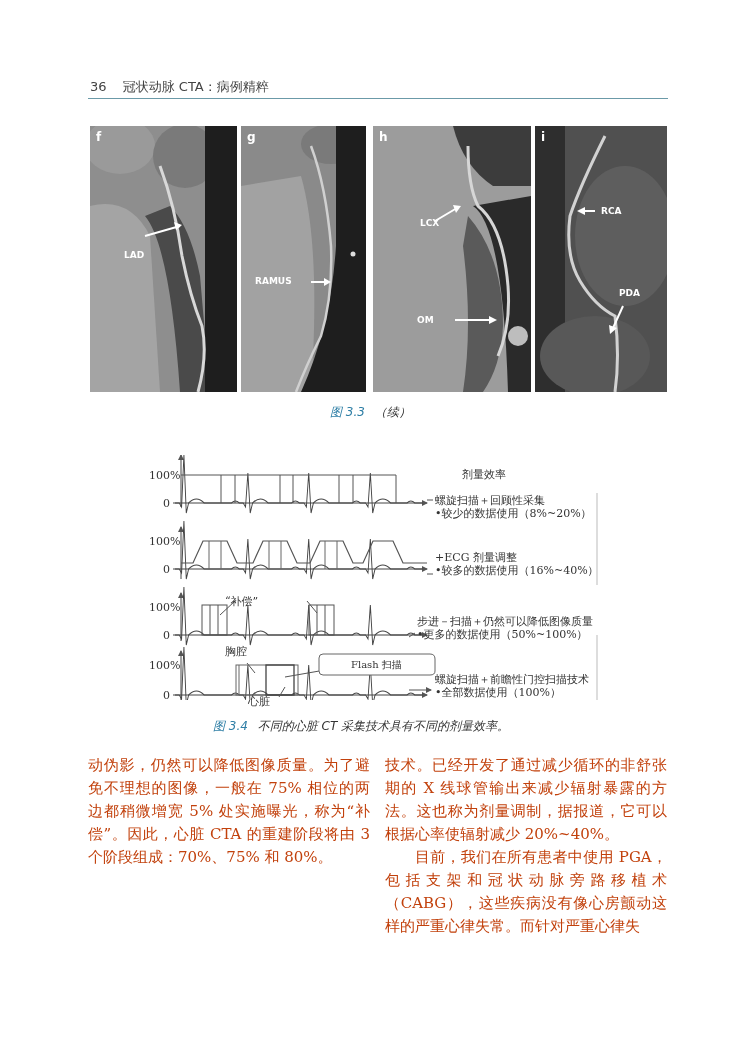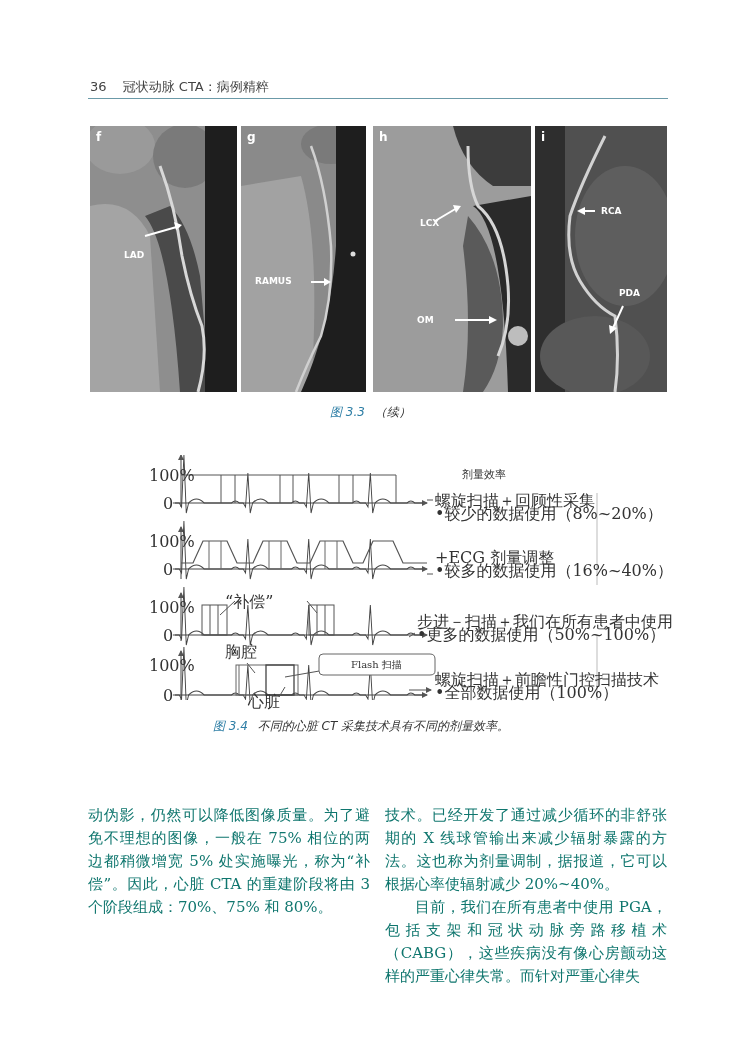--- a/index.html
+++ b/index.html
@@ -15,24 +15,24 @@
   .panel .plabel { position:absolute; left:6px; top:4px; color:#fff;
     font-family:"DejaVu Sans","Liberation Sans",sans-serif; font-weight:bold; font-size:12px; }
   .ann { position:absolute; color:#fff; font-family:"DejaVu Sans","Liberation Sans",sans-serif;
     font-size:9px; font-weight:bold; }
 
   .fig-caption { position:absolute; font-family:"DejaVu Sans","Liberation Sans",sans-serif; font-size:12px; color:#333;font-style:italic; }
   .fig-caption .num { color:#2f7fa6; margin-right:6px; }
 
   .diagram { position:absolute; left:145px; top:455px; width:470px; height:245px; }
   .diagram svg { position:absolute; left:0; top:0; }
-  .dlabel { position:absolute; font-size:16px; color:#333; white-space:nowrap; line-height:13px; }
-
-  .body-col { position:absolute; top:804px; width:282px; font-size:15px; line-height:23px;
-    color:#0f766e; text-align:justify; }
+  .dlabel { position:absolute; font-size:11px; color:#333; white-space:nowrap; line-height:13px; }
+
+  .body-col { position:absolute; top:754px; width:282px; font-size:15px; line-height:23px;
+    color:#c2410c; text-align:justify; }
   .body-col p { margin:0; }
   .indent { text-indent:2em; }
 </style>
 </head>
 <body>
 
 <div class="running-head">
   <span class="pg">36</span>
   <span>冠状动脉 CTA：病例精粹</span>
 </div>
@@ -196,21 +196,21 @@
 
   <div class="dlabel" style="left:290px;top:39px;">
     <div>螺旋扫描＋回顾性采集</div>
     <div>•较少的数据使用（8%~20%）</div>
   </div>
   <div class="dlabel" style="left:290px;top:96px;">
     <div>+ECG 剂量调整</div>
     <div>•较多的数据使用（16%~40%）</div>
   </div>
   <div class="dlabel" style="left:272px;top:160px;">
-    <div>步进－扫描＋我们在所有患者中使用</div>
+    <div>步进－扫描＋仍然可以降低图像质量</div>
     <div>•更多的数据使用（50%~100%）</div>
   </div>
   <div class="dlabel" style="left:290px;top:218px;">
     <div>螺旋扫描＋前瞻性门控扫描技术</div>
     <div>•全部数据使用（100%）</div>
   </div>
 
   <span class="dlabel" style="left:80px;top:140px;">“补偿”</span>
   <span class="dlabel" style="left:80px;top:190px;text-align:center;">胸腔</span>
   <span class="dlabel" style="left:103px;top:240px;">心脏</span>

